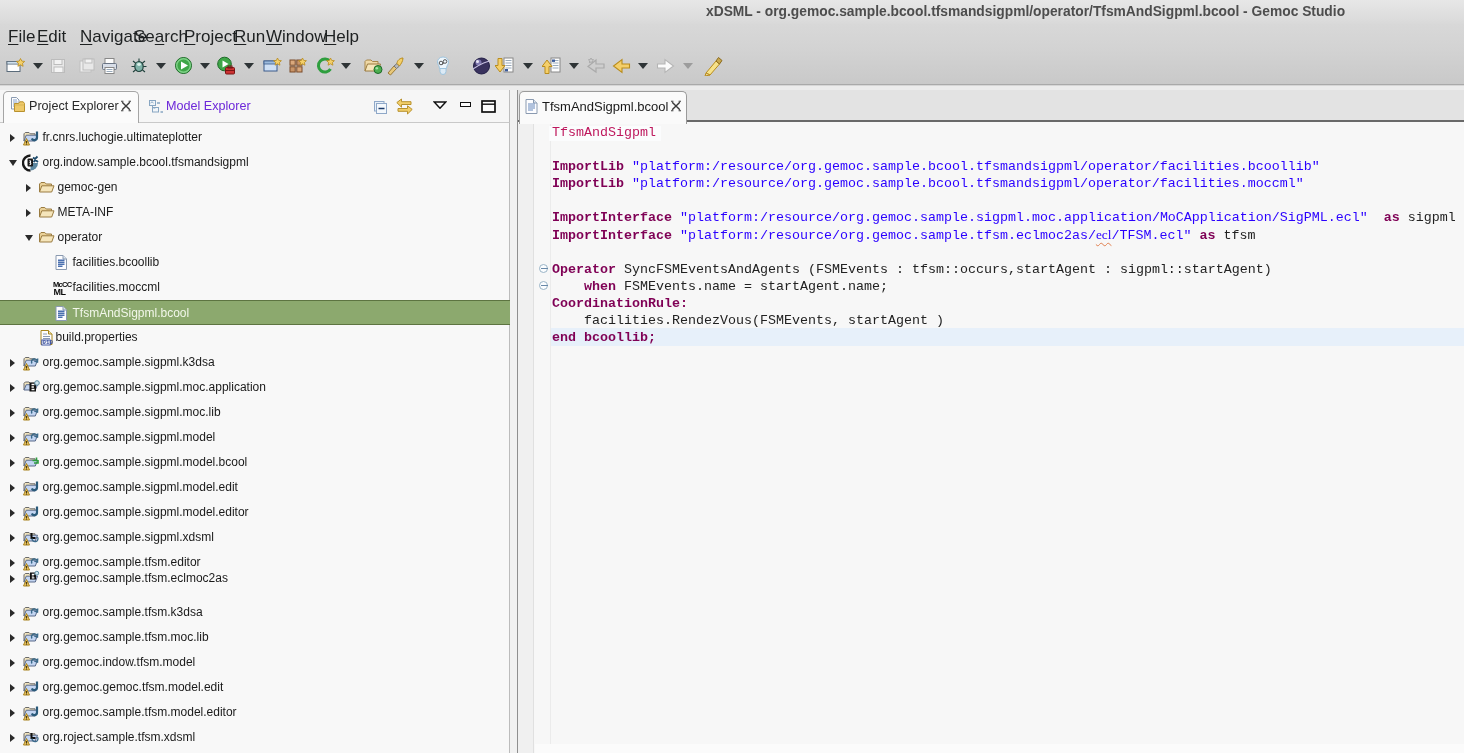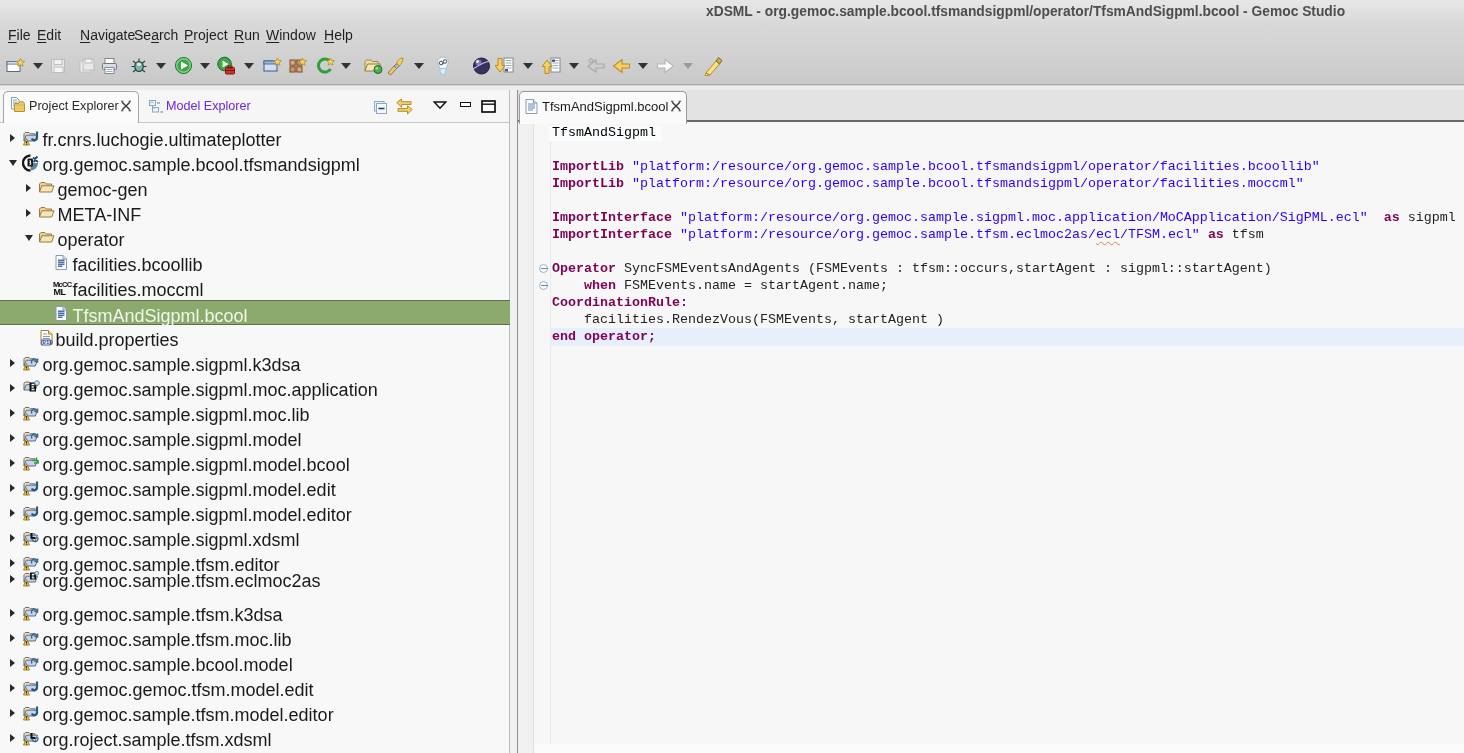--- a/index.html
+++ b/index.html
@@ -4,54 +4,54 @@
 <style>
 * { margin:0; padding:0; box-sizing:border-box; }
 html,body { width:1464px; height:753px; overflow:hidden; font-family:"Liberation Sans",sans-serif; }
 body { position:relative; background:#d6d6d6; }
 .abs { position:absolute; }
 
 
 #titlebar { left:0; top:0; width:1464px; height:24px; background:linear-gradient(#e7e7e7,#d9d9d9); }
 #title-text { left:706px; top:4px; width:645px; font-size:13.8px; font-weight:bold; color:#4d4d4d; white-space:nowrap; }
 #menubar { left:0; top:24px; width:1464px; height:24px; background:linear-gradient(#d8d8d8,#d3d3d3); }
-.mitem { position:absolute; top:3px; font-size:14px; color:#1d2021; white-space:nowrap; }
+.mitem { position:absolute; top:3px; font-size:17px; color:#1d2021; white-space:nowrap; }
 .mitem u { text-decoration:underline; text-underline-offset:2px; }
 #toolbar { left:0; top:48px; width:1464px; height:37px; background:linear-gradient(#d3d3d3,#c9c9c9); border-bottom:1px solid #a9a9a9; }
 #gapband { left:0; top:86px; width:1464px; height:4px; background:#ececec; }
 .ticon { position:absolute; top:0; }
 .tdd { position:absolute; width:0; height:0; border-left:5px solid transparent; border-right:5px solid transparent; border-top:6.5px solid #2e3436; top:15px; }
 .tdd.dis { border-top-color:#9c9c9c; }
 
 
 #leftpanel { left:0; top:90px; width:510px; height:663px; background:#f8f8f8; border-right:1px solid #bcbcbc; }
 #ltabbar { left:0; top:90px; width:510px; height:33px; background:#f6f6f6; border-bottom:1px solid #c9c9c9; border-right:1px solid #bcbcbc; }
 #ltab-active { left:3px; top:91px; width:136px; height:32px; background:#fbfbfb; border:1px solid #a5a5a5; border-bottom:none; border-radius:5px 5px 0 0; }
 .tabtext { font-size:12.6px; color:#333; white-space:nowrap; }
 #sash { left:510px; top:90px; width:7px; height:663px; background:#f1f1f1; }
 
 
 .trow { position:absolute; left:0; width:510px; height:25px; }
-.tlabel { position:absolute; top:5px; font-size:18px; color:#1a1a1a; white-space:nowrap; }
+.tlabel { position:absolute; top:5px; font-size:12px; color:#1a1a1a; white-space:nowrap; }
 .sel { background:#8ca96e; border-top:1px solid #5d7441; border-bottom:1px solid #5d7441; }
 .arrow-r { position:absolute; width:0; height:0; border-top:4px solid transparent; border-bottom:4px solid transparent; border-left:5.5px solid #2a2a2a; top:8.5px; }
 .arrow-d { position:absolute; width:0; height:0; border-left:4.5px solid transparent; border-right:4.5px solid transparent; border-top:6px solid #2a2a2a; top:9.5px; }
 .ticon16 { position:absolute; top:4px; }
 
 
 #editor { left:517px; top:90px; width:947px; height:663px; background:#f7f7f7; border-left:1px solid #8f8f8f; }
 #etabbar { left:518px; top:90px; width:946px; height:32px; background:#e3e3e3; border-bottom:2px solid #696969; }
 #etab-active { left:519px; top:91px; width:168px; height:33px; background:#fafafa; border:1px solid #9a9a9a; border-bottom:none; border-radius:5px 5px 0 0; z-index:3; }
 #eruler { left:518px; top:124px; width:16px; height:629px; background:#f0f0f0; border-right:1px solid #e0e0e0; }
 #curline { left:551px; top:328px; width:913px; height:18px; background:#e7f0fa; }
 #ebottom { left:535px; top:744px; width:929px; height:9px; background:#fbfbfb; }
 #code { left:552px; top:124px; font-family:"Liberation Mono",monospace; font-size:13.333px; line-height:17px; color:#222; white-space:pre; }
 #code .k { color:#7f0055; font-weight:bold; }
 #code .s { color:#2a00ff; }
-#code .sq { text-decoration:underline wavy #e08050 1px; text-underline-offset:3px; }
+#code .sq { text-decoration:underline wavy #e08050 1px; text-underline-offset:3px;font-family:Liberation Serif, serif; }
 .fold { position:absolute; width:9px; height:9px; border:1px solid #9ab4c6; border-radius:50%; background:#fbfdff; }
 .fold::after { content:""; position:absolute; left:1px; top:3.2px; width:6.5px; height:1.3px; background:#6888a8; }
 </style>
 </head>
 <body>
 <div class="abs" id="titlebar"></div>
 <div class="abs" id="title-text">xDSML - org.gemoc.sample.bcool.tfsmandsigpml/operator/TfsmAndSigpml.bcool - Gemoc Studio</div>
 <div class="abs" id="menubar">
   <span class="mitem" style="left:8px"><u>F</u>ile</span>
   <span class="mitem" style="left:37px"><u>E</u>dit</span>
@@ -241,21 +241,21 @@
 <div class="abs trow" style="top:150px">
     <span class="arrow-d" style="left:9px"></span>
     <svg class="ticon16" style="left:22px" width="18" height="18" viewBox="0 0 18 18">
 <circle cx="8.5" cy="9" r="7.5" fill="#fff"></circle>
 <path d="M8.5 1.5 a7.5 7.5 0 0 0 0 15" fill="none" stroke="#1a1a1a" stroke-width="2.4"></path>
 <path d="M8.5 16.5 a7.5 7.5 0 0 0 7.5 -7.5 l-7.5 0z" fill="#5b87a0"></path>
 <rect x="5.5" y="4.5" width="5.5" height="8" rx="1" fill="#1a1a1a"></rect>
 <path d="M7.5 6.5 c1.5 0 1.5 2 0 2 c1.8 0 1.8 2.2 0 2.2" fill="none" stroke="#fff" stroke-width="1.1"></path>
 <path d="M11 3.5 l2 1.5 2.5-2.5 M11.5 8 l2-2 2.5 2" fill="none" stroke="#1d4a6a" stroke-width="1.8"></path>
 </svg>
-    <span class="tlabel" style="left:42.5px">org.gemoc.sample.bcool.tfsmandsigpml</span>
+    <span class="tlabel" style="left:42.5px">org.indow.sample.bcool.tfsmandsigpml</span>
   </div>
 <div class="abs trow" style="top:175px">
     <span class="arrow-r" style="left:26px"></span>
     <svg class="ticon16" style="left:38px" width="17" height="17" viewBox="0 0 17 17">
 <path d="M1.5 13 V5 L3 3.5 H6.8 L8.3 5 H13.5 V7" fill="#ead198" stroke="#9a7b40"></path>
 <path d="M1.5 13 L3.8 6.8 H16 L13.7 13 Z" fill="#f5e5bb" stroke="#9a7b40"></path>
 </svg>
     <span class="tlabel" style="left:57.5px">gemoc-gen</span>
   </div>
 <div class="abs trow" style="top:200px">
@@ -456,21 +456,21 @@
 <div class="abs trow" style="top:650px">
     <span class="arrow-r" style="left:10px"></span>
     <svg class="ticon16" style="left:22px" width="19" height="18" viewBox="0 0 19 18">
 <path d="M2 12 V4.8 L3.3 3.5 H7 L8.3 4.8 H13 V6.5" fill="#f2e4bc" stroke="#6a6a6a"></path>
 <path d="M2 12 L4.2 6.2 H15.5 L13.3 12 Z" fill="#c3d5f2" stroke="#5a6a8a"></path>
 <path d="M10 9.5 a3 3 0 1 1 5.5 -1.5 M15.7 4.5 l-.2 3.6 -3.2 -.9" fill="none" stroke="#3a6a8a" stroke-width="1.4"></path>
 <path d="M4.5 9.5 l3 6.5 h-6 z" fill="#f2cd6a" stroke="#a8811c"></path>
 <path d="M4.5 12 v2" stroke="#4a3a10" stroke-width="1.3"></path>
 <circle cx="4.5" cy="15" r="0.7" fill="#4a3a10"></circle>
 </svg>
-    <span class="tlabel" style="left:42.5px">org.gemoc.sample.bcool.model</span>
+    <span class="tlabel" style="left:42.5px">org.gemoc.indow.tfsm.model</span>
   </div>
 <div class="abs trow" style="top:675px">
     <span class="arrow-r" style="left:10px"></span>
     <svg class="ticon16" style="left:22px" width="19" height="18" viewBox="0 0 19 18">
 <path d="M2 12 V4.8 L3.3 3.5 H7 L8.3 4.8 H13 V6.5" fill="#f2e4bc" stroke="#6a6a6a"></path>
 <path d="M2 12 L4.2 6.2 H15.5 L13.3 12 Z" fill="#c3d5f2" stroke="#5a6a8a"></path>
 <path d="M15 2.5 v6 a2.7 2.7 0 0 1 -5.2 1" fill="none" stroke="#2a5a7a" stroke-width="2.2"></path>
 <path d="M4.5 9.5 l3 6.5 h-6 z" fill="#f2cd6a" stroke="#a8811c"></path>
 <path d="M4.5 12 v2" stroke="#4a3a10" stroke-width="1.3"></path>
 <circle cx="4.5" cy="15" r="0.7" fill="#4a3a10"></circle>
@@ -518,25 +518,25 @@
  <path d="M2.2 2.2 L9.8 9.8 M9.8 2.2 L2.2 9.8" stroke="#3a3a3a" stroke-width="1.4"></path>
  <path d="M1 1.2 h2.4 M8.6 1.2 h2.4 M1 10.8 h2.4 M8.6 10.8 h2.4" stroke="#3a3a3a" stroke-width="1.1"></path>
 </svg>
 <div class="abs" id="eruler"></div>
 <div class="abs" id="curline"></div>
 <div class="abs" style="left:550px;top:124px;width:1px;height:629px;background:#ebebeb"></div>
 <div class="abs" style="left:549px;top:126px;width:112px;height:15px;background:#fbfcfd"></div>
 <div class="abs" id="ebottom"></div>
 <div class="abs fold" style="left:539px; top:263.5px;"></div>
 <div class="abs fold" style="left:539px; top:280.5px;"></div>
-<pre class="abs" id="code"><span style="color:#000000">TfsmAndSigpml</span>
+<pre class="abs" id="code"><span style="color:#be185d">TfsmAndSigpml</span>
 
 <span class="k">ImportLib</span> <span class="s">"platform:/resource/org.gemoc.sample.bcool.tfsmandsigpml/operator/facilities.bcoollib"</span>
 <span class="k">ImportLib</span> <span class="s">"platform:/resource/org.gemoc.sample.bcool.tfsmandsigpml/operator/facilities.moccml"</span>
 
 <span class="k">ImportInterface</span> <span class="s">"platform:/resource/org.gemoc.sample.sigpml.moc.application/MoCApplication/SigPML.ecl"</span>  <span class="k">as</span> sigpml
 <span class="k">ImportInterface</span> <span class="s">"platform:/resource/org.gemoc.sample.tfsm.eclmoc2as/<span class="sq">ecl</span>/TFSM.ecl"</span> <span class="k">as</span> tfsm
 
 <span class="k">Operator</span> SyncFSMEventsAndAgents (FSMEvents : tfsm::occurs,startAgent : sigpml::startAgent)
     <span class="k">when</span> FSMEvents.name = startAgent.name;
 <span class="k">CoordinationRule:</span>
     facilities.RendezVous(FSMEvents, startAgent )
-<span class="k">end operator;</span></pre>
+<span class="k">end bcoollib;</span></pre>
 
 </body></html>

